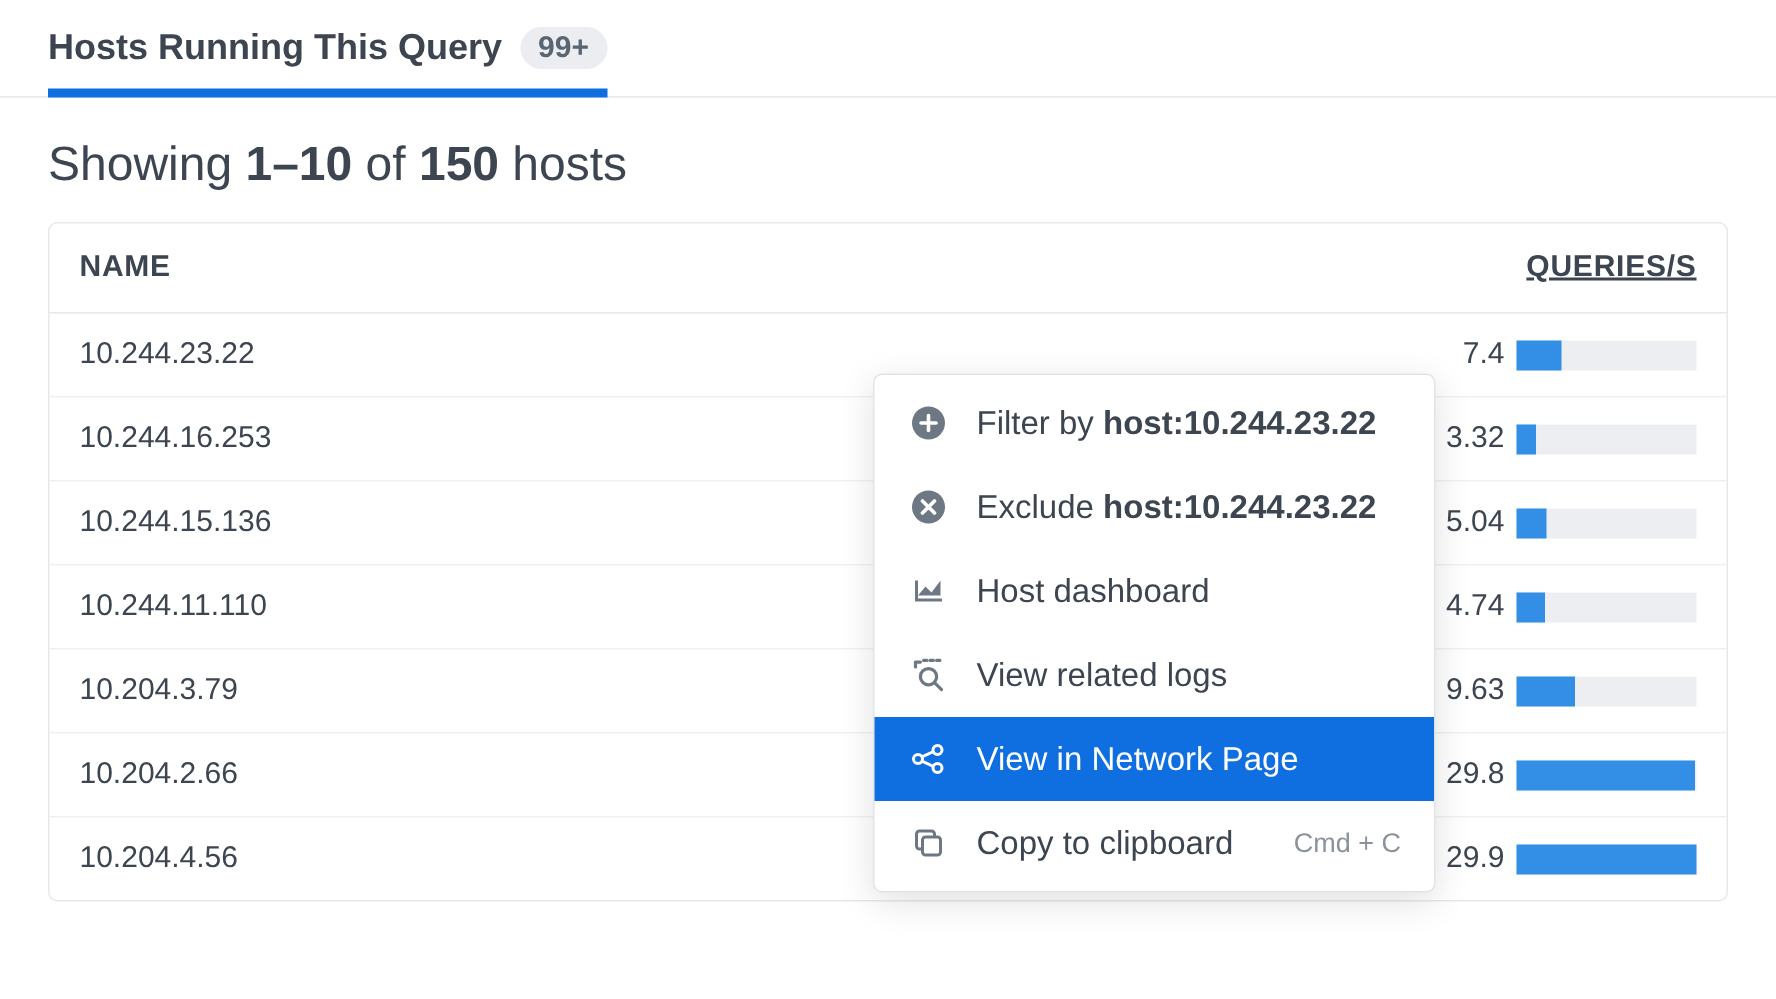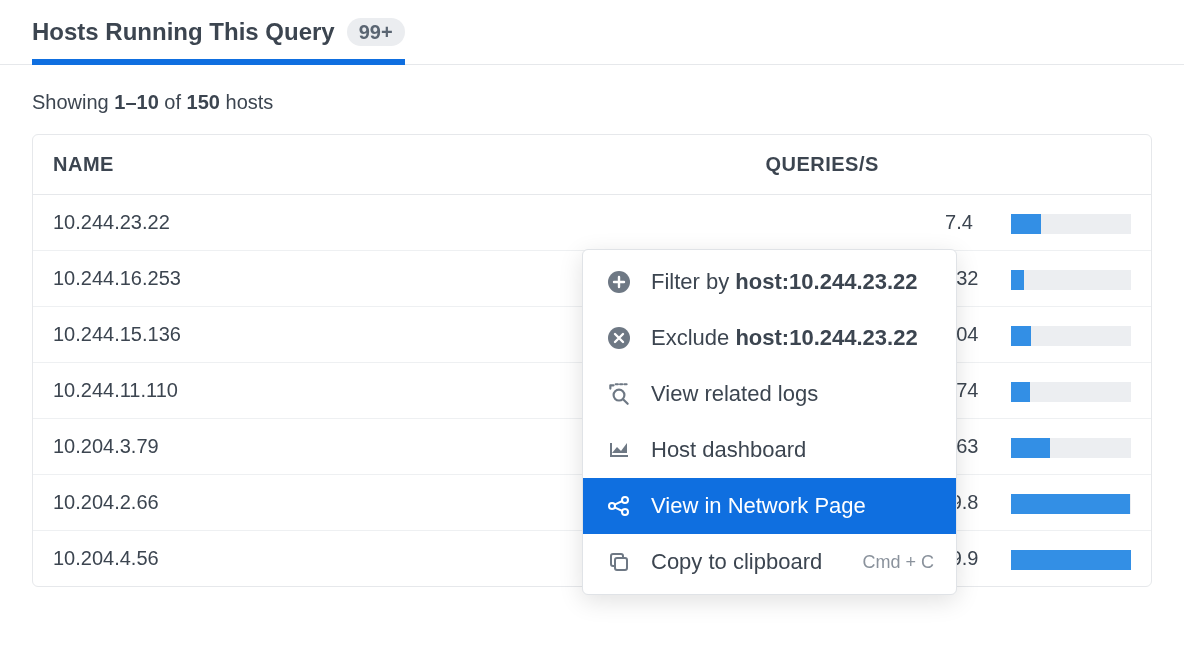--- a/index.html
+++ b/index.html
@@ -40,21 +40,21 @@
     background: #ebedf0;
     color: #5a6572;
     font-size: 20px;
     font-weight: 600;
     border-radius: 14px;
     padding: 2px 12px;
     line-height: 24px;
   }
   .summary {
     padding: 26px 32px 20px 32px;
-    font-size: 20px;
+    font-size: 32px;
     color: #3c4550;
   }
   .summary b { font-weight: 700; }
   .table-wrap {
     margin: 0 32px;
     border: 1px solid #e6e8eb;
     border-radius: 6px;
     overflow: hidden;
   }
   table {
@@ -63,38 +63,38 @@
   }
   th {
     text-align: left;
     font-size: 20px;
     font-weight: 800;
     letter-spacing: 0.5px;
     color: #3c4550;
     padding: 18px 20px;
     border-bottom: 1px solid #e6e8eb;
   }
-  th:last-child { text-align: center; padding-right: 20px; }
+  th:last-child { text-align: right; padding-right: 20px; text-decoration: underline; }
   td {
     padding: 16px 20px;
     font-size: 20px;
     color: #3c4550;
     border-bottom: 1px solid #eef0f2;
     vertical-align: middle;
   }
   tr:last-child td { border-bottom: none; }
   .qps-cell {
     text-align: right;
     white-space: nowrap;
   }
   .qps-val {
     display: inline-block;
     min-width: 56px;
-    text-align: center;
-    margin-right: 24px;
+    text-align: right;
+    margin-right: 8px;
   }
   .bar-bg {
     display: inline-block;
     width: 120px;
     height: 20px;
     background: #eceef1;
     vertical-align: middle;
     position: relative;
   }
   .bar-fill {
@@ -214,38 +214,38 @@
     <span class="ico">
       <svg viewBox="0 0 24 24" width="24" height="24">
           <circle cx="12" cy="12" r="11" fill="#6e7884"></circle>
           <path d="M8 8l8 8M16 8l-8 8" stroke="#fff" stroke-width="2.4" stroke-linecap="round"></path>
         </svg>
     </span>
     <span class="label"><span>Exclude </span><b>host:10.244.23.22</b></span>
   </div>
   <div class="ctx-item">
     <span class="ico">
+      <svg viewBox="0 0 24 24" width="24" height="24" fill="#6e7884">
+          <path d="M3 19V5h2v12h16v2H3z"></path>
+          <path d="M5 15l5-6 4 4 6-8v10H5z" fill="#6e7884"></path>
+        </svg>
+    </span>
+    <span class="label">Host dashboard</span>
+  </div>
+  <div class="ctx-item">
+    <span class="ico">
       <svg viewBox="0 0 24 24" width="26" height="26" fill="none" stroke="#6e7884" stroke-width="2">
           <path d="M4 4h3M4 4v3" stroke-linecap="round"></path>
           <path d="M9 3h2M13 3h2M17 3h2" stroke-linecap="round" stroke-dasharray="2 3"></path>
           <circle cx="12" cy="13" r="5"></circle>
           <path d="M16 17l4 4" stroke-linecap="round"></path>
         </svg>
     </span>
     <span class="label">View related logs</span>
   </div>
-  <div class="ctx-item">
-    <span class="ico">
-      <svg viewBox="0 0 24 24" width="24" height="24" fill="#6e7884">
-          <path d="M3 19V5h2v12h16v2H3z"></path>
-          <path d="M5 15l5-6 4 4 6-8v10H5z" fill="#6e7884"></path>
-        </svg>
-    </span>
-    <span class="label">Host dashboard</span>
-  </div>
   <div class="ctx-item highlight">
     <span class="ico">
       <svg viewBox="0 0 24 24" width="24" height="24" fill="none" stroke="#fff" stroke-width="2">
           <circle cx="5" cy="12" r="3"></circle>
           <circle cx="18" cy="6" r="3"></circle>
           <circle cx="18" cy="18" r="3"></circle>
           <path d="M7.6 10.6L15.4 7M7.6 13.4l7.8 3.6"></path>
         </svg>
     </span>
     <span class="label">View in Network Page</span>

